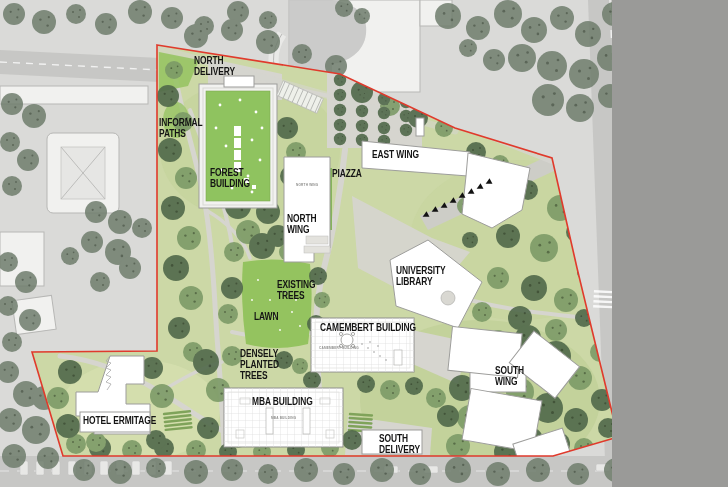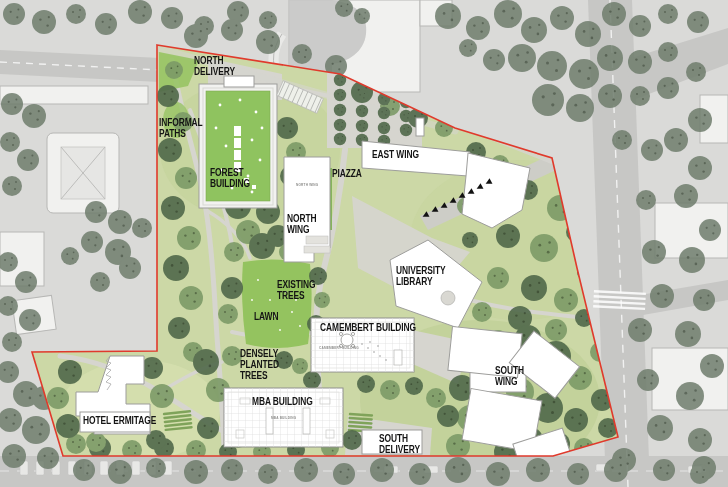--- a/index.html
+++ b/index.html
@@ -1,17 +1,17 @@
 <!DOCTYPE html>
 <html style="--site-boundary: #e03a2c; --lawn-light: #ccd8a6; --lawn-bright: #94c35f; --tree-medium: #7c9a67; --tree-dark: #50684a; --tree-gray: #6e7c6c; --path-gray: #d6d5cf; --building-fill: #ffffff; --building-stroke: #9d9d9b; --surround-gray: #dadad8; --road-gray: #c7c7c5; --label-color: #141414;"><head>
 <meta charset="utf-8">
 <style>
   html,body{margin:0;padding:0;background:#9a9a98;}
   .stage{
-    position:relative;width:728px;height:487px;overflow:hidden;
+    position:relative;width:612px;height:487px;overflow:hidden;
     background:var(--surround-gray,#dadad8);
     font-family:"Liberation Sans",sans-serif;
   }
   svg{position:absolute;left:0;top:0;display:block;}
   
   .road{fill:var(--road-gray,#c7c7c5);}
   .obld{fill:#f1f1ef;stroke:#b7b7b5;stroke-width:1;}
   .bld{fill:var(--building-fill,#ffffff);stroke:var(--building-stroke,#9d9d9b);stroke-width:1;}
   .pave{fill:var(--path-gray,#d6d5cf);}
   .pathln{stroke:var(--path-gray,#d6d5cf);fill:none;stroke-linecap:round;}

